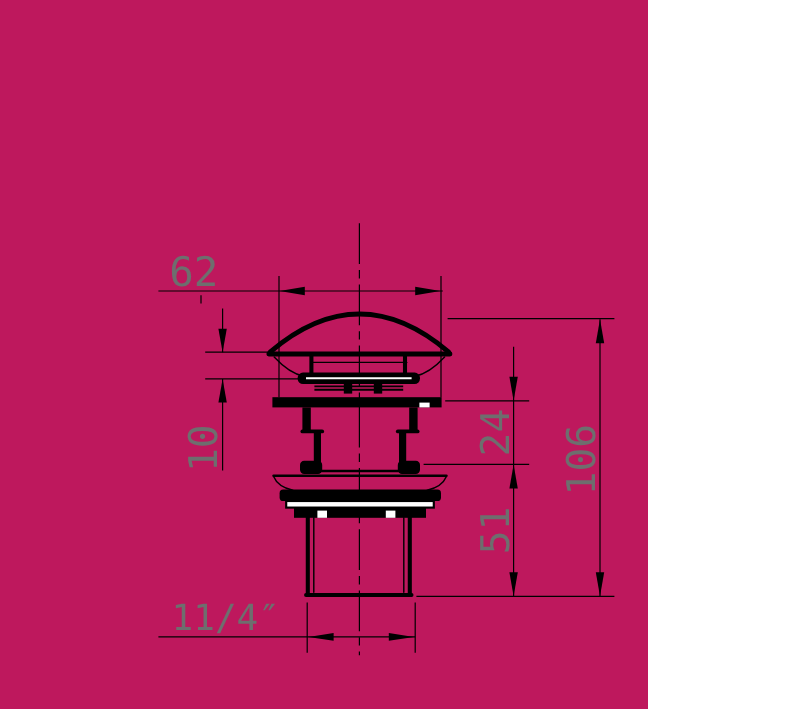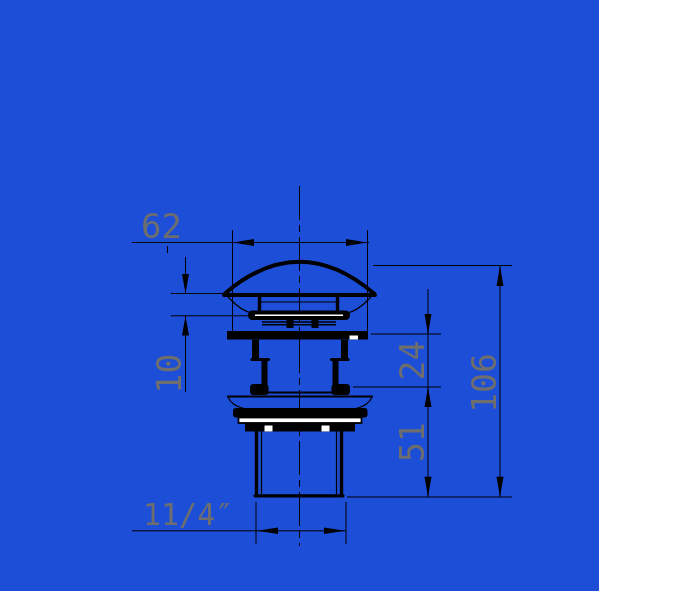--- a/index.html
+++ b/index.html
@@ -1,16 +1,16 @@
 <!DOCTYPE html>
 <html><head>
 <meta charset="utf-8">
 <style>
   html,body{margin:0;padding:0;background:#ffffff;}
-  .canvas{position:relative;width:599px;height:591px;background:#1d4ed8;overflow:hidden;}
+  .canvas{position:relative;width:540px;height:591px;background:#be185d;overflow:hidden;}
   svg{display:block;}
   .thin   {stroke:#000;stroke-width:1.2;fill:none;stroke-linecap:round;}
   .med    {stroke:#000;stroke-width:2.2;fill:none;stroke-linecap:round;}
   .thick  {stroke:#000;stroke-width:3.2;fill:none;stroke-linecap:round;}
   .wall   {stroke:#000;stroke-width:3.4;fill:none;stroke-linecap:square;}
   .xthick {stroke:#000;stroke-width:4;fill:none;stroke-linecap:round;}
   .blk    {fill:#000;stroke:none;}
   .wht    {fill:#fff;stroke:none;}
   .outl   {fill:#fff;stroke:#000;stroke-width:1.8;}
   .dim    {stroke:#000;stroke-width:1;fill:none;}

